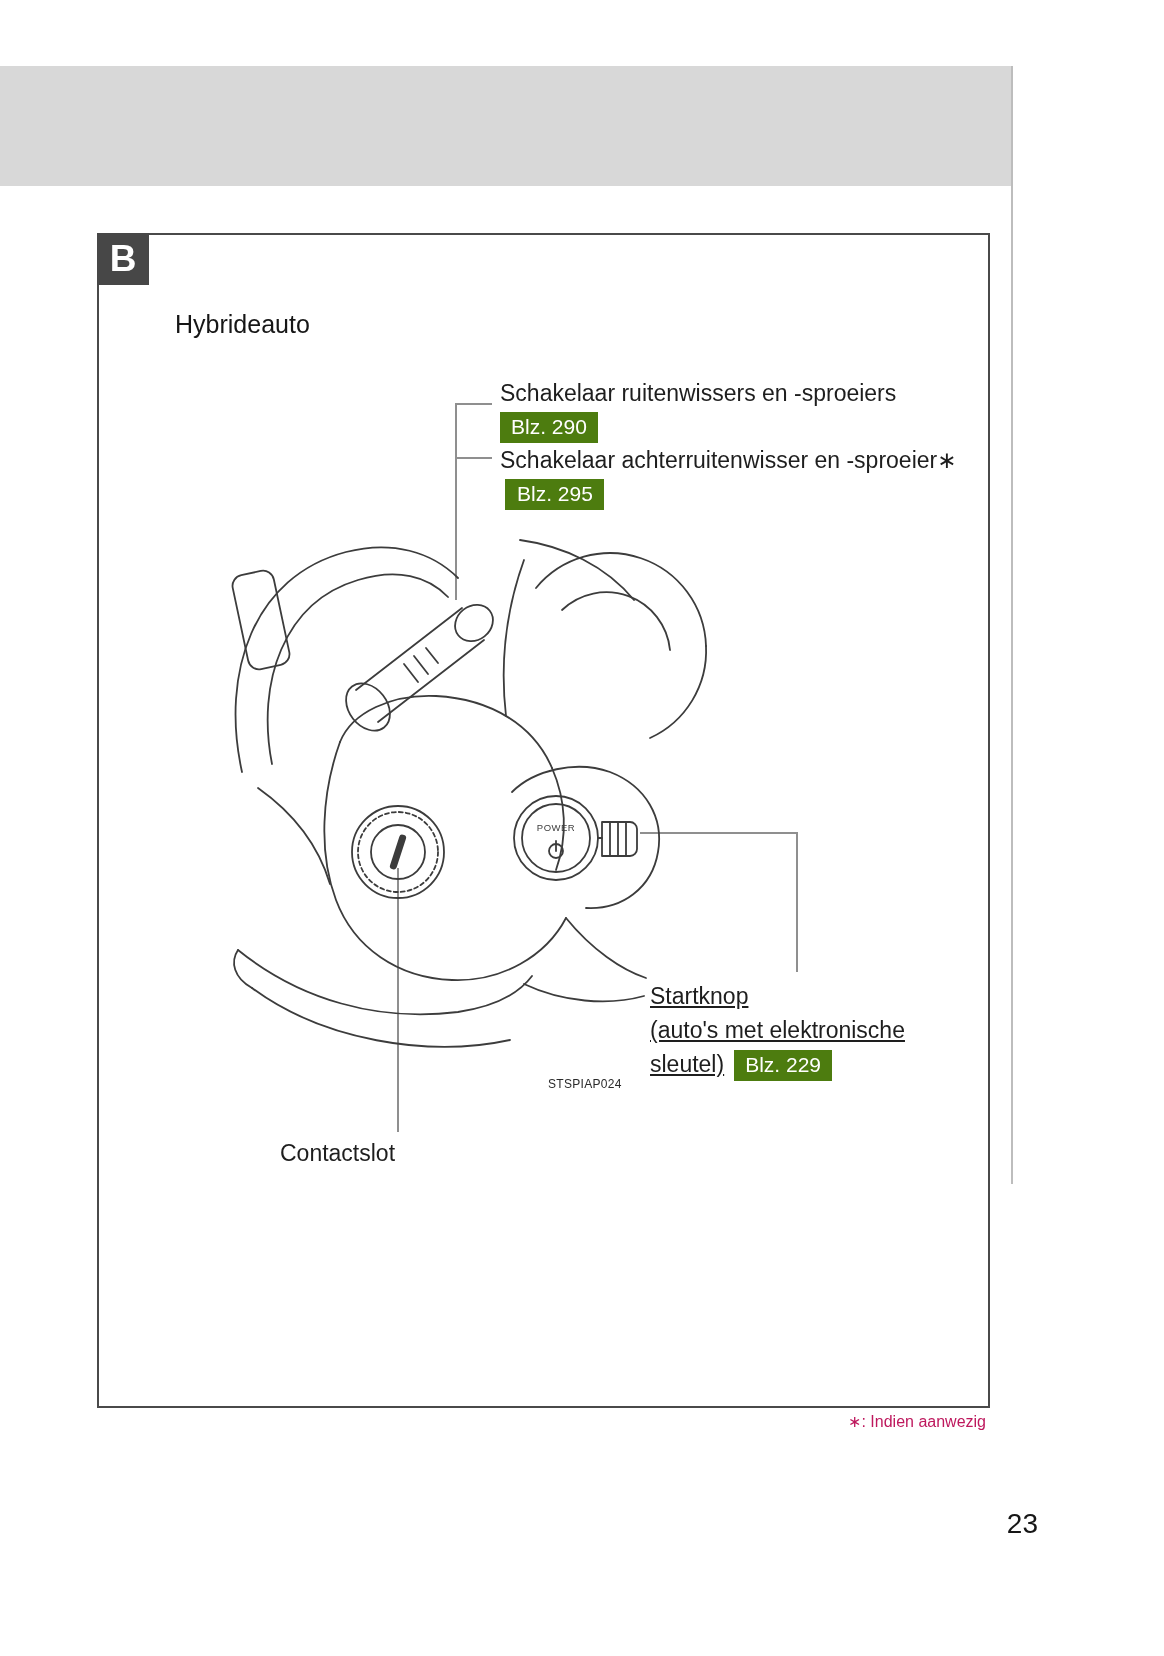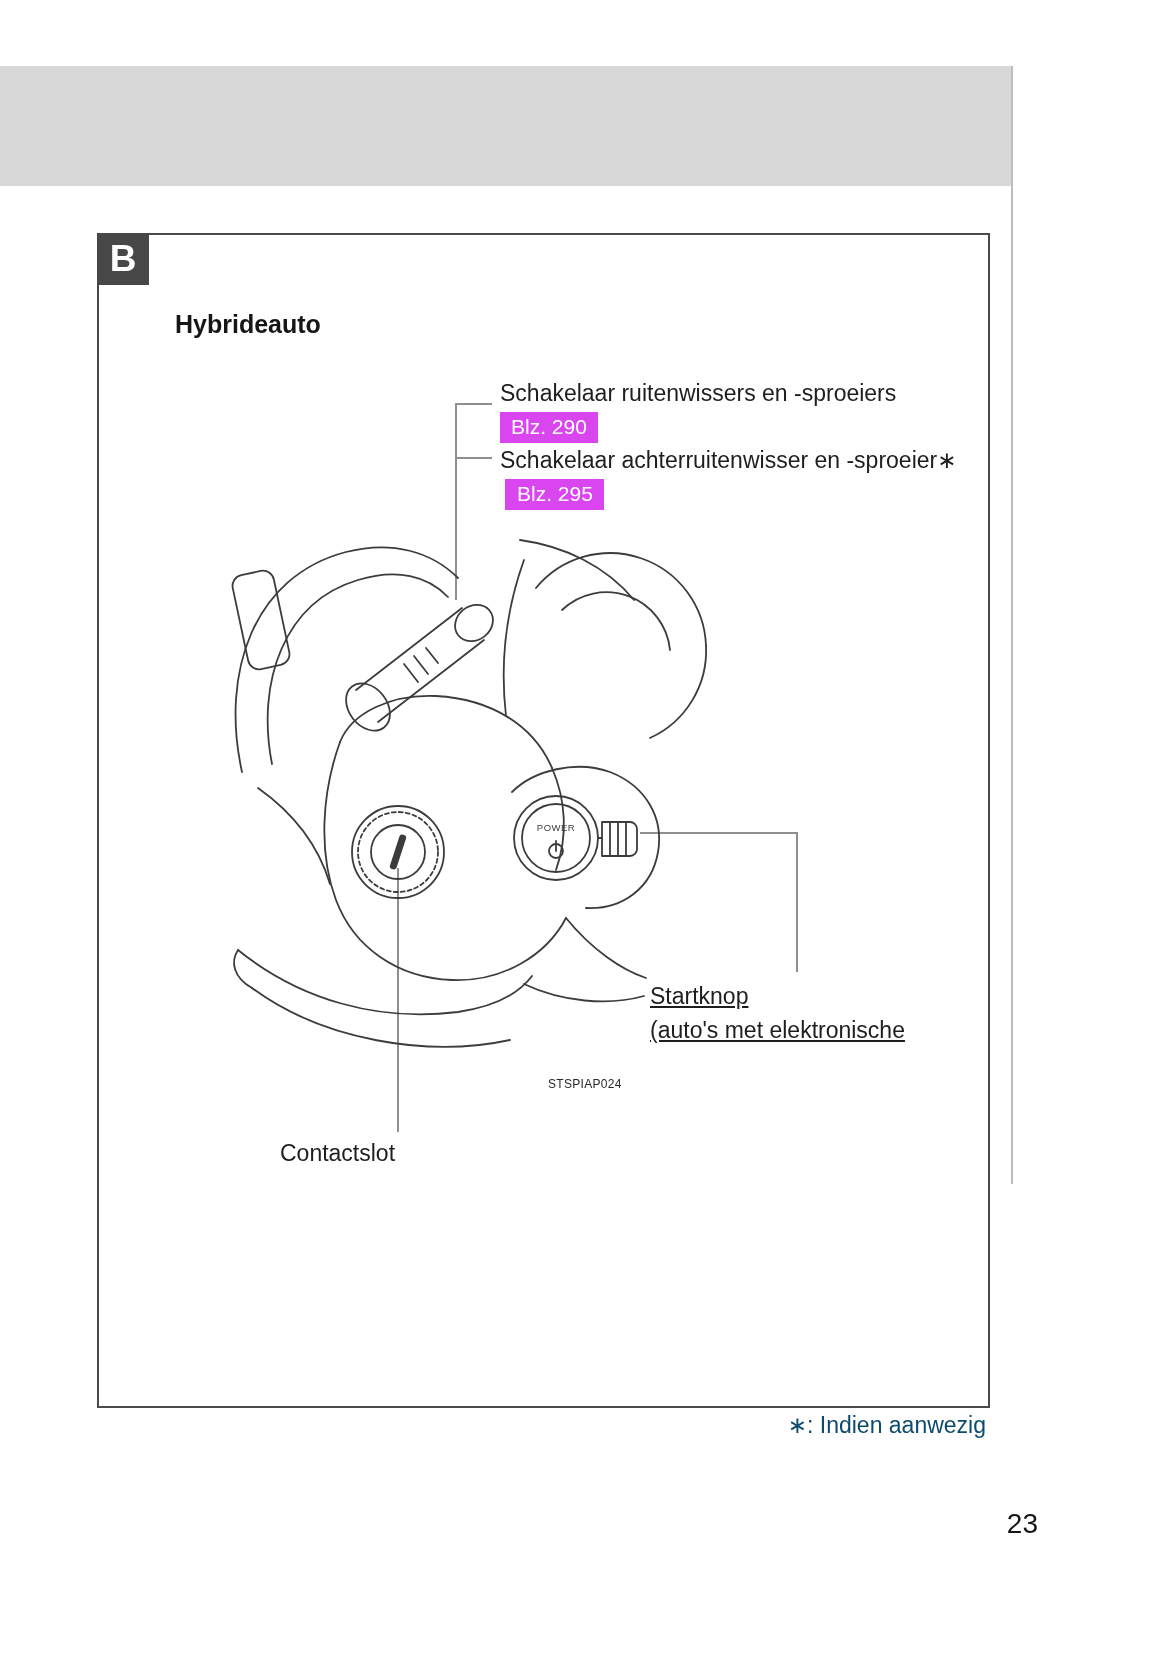--- a/index.html
+++ b/index.html
@@ -9,36 +9,36 @@
   }
   .abs{position:absolute;}
   .header-band{left:0;top:66px;width:1012px;height:120px;background:#d8d8d8;}
   .right-rule{left:1011px;top:66px;width:2px;height:1118px;background:#bdbdbd;}
   .content-box{left:97px;top:233px;width:889px;height:1171px;border:2px solid #4a4a4a;}
   .section-badge{
     left:97px;top:233px;width:52px;height:52px;background:#474747;color:#fff;
     display:flex;align-items:center;justify-content:center;
     font-size:37px;font-weight:bold;
   }
-  .title{left:175px;top:310px;font-size:25px;font-weight:bold;color:#161616;}
+  .title{left:175px;top:310px;font-size:25px;font-weight:normal;color:#161616;}
   .label{font-size:23px;color:#1e1e1e;white-space:nowrap;}
   .badge{
-    display:inline-block;background:#d946ef;color:#ffffff;font-size:21px;
+    display:inline-block;background:#4d7c0f;color:#ffffff;font-size:21px;
     padding:3px 11px 4px 11px;line-height:1.15;white-space:nowrap;
   }
   .front-wiper-label{left:500px;top:380px;}
   .front-wiper-badge{left:500px;top:412px;}
   .rear-wiper-label{left:500px;top:447px;}
   .rear-wiper-badge{left:505px;top:479px;padding-left:12px;}
   .start-block{left:650px;top:979px;font-size:23px;line-height:34px;text-decoration:underline;}
   .start-block .row{white-space:nowrap;}
   .inline-badge{margin-left:10px;vertical-align:baseline;}
   .figure-code{left:548px;top:1077px;font-size:12px;color:#2a2a2a;letter-spacing:0.3px;}
   .ignition-block{left:280px;top:1136px;font-size:23px;line-height:35px;}
-  .footnote{right:178px;top:1412px;font-size:23px;color:#0c4a6e;text-align:center;}
+  .footnote{right:178px;top:1412px;font-size:16px;color:#be185d;text-align:center;}
   .page-number{right:126px;top:1508px;font-size:28px;color:#161616;}
   svg.fig{left:0;top:0;pointer-events:none;}
 </style>
 </head>
 <body>
 
 <div class="page">
 
   <div class="abs header-band"></div>
   <div class="abs right-rule"></div>
@@ -117,20 +117,23 @@
 
   <div class="abs label front-wiper-label">Schakelaar ruitenwissers en -sproeiers</div>
   <span class="abs badge front-wiper-badge">Blz. 290</span>
 
   <div class="abs label rear-wiper-label">Schakelaar achterruitenwisser en -sproeier∗</div>
   <span class="abs badge rear-wiper-badge">Blz. 295</span>
 
   <div class="abs start-block">
     <div class="row">Startknop</div>
     <div class="row">(auto's met elektronische</div>
+    <div class="row">
+      <span>sleutel)</span><span class="badge inline-badge">Blz. 229</span>
+    </div>
   </div>
 
   <div class="abs figure-code">STSPIAP024</div>
 
   <div class="abs ignition-block">
     <div class="row">Contactslot</div>
   </div>
 
   <div class="abs footnote">∗: Indien aanwezig</div>
 

